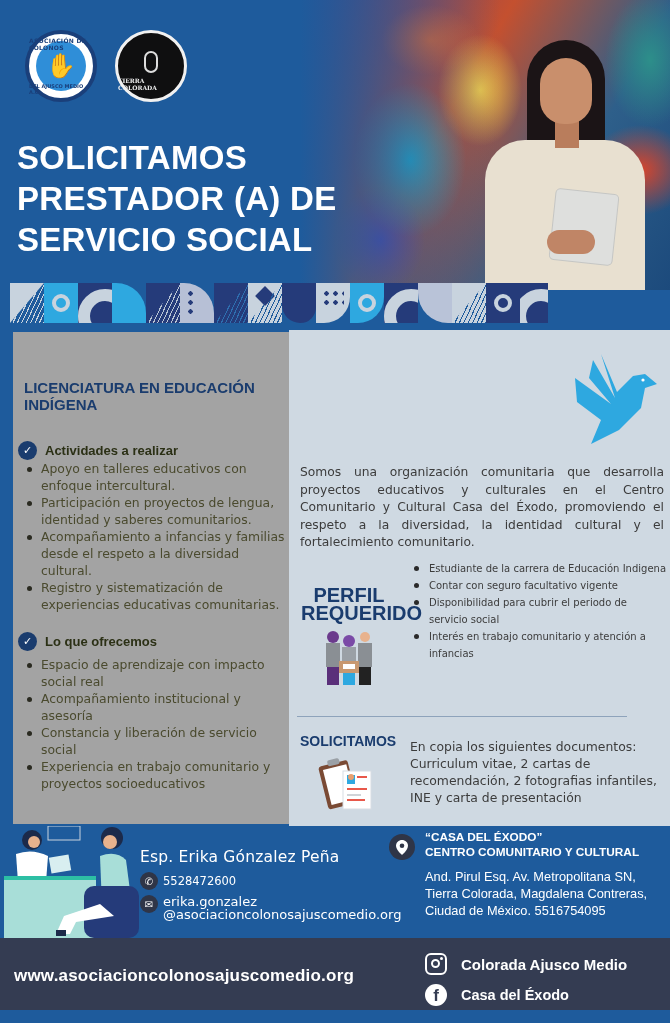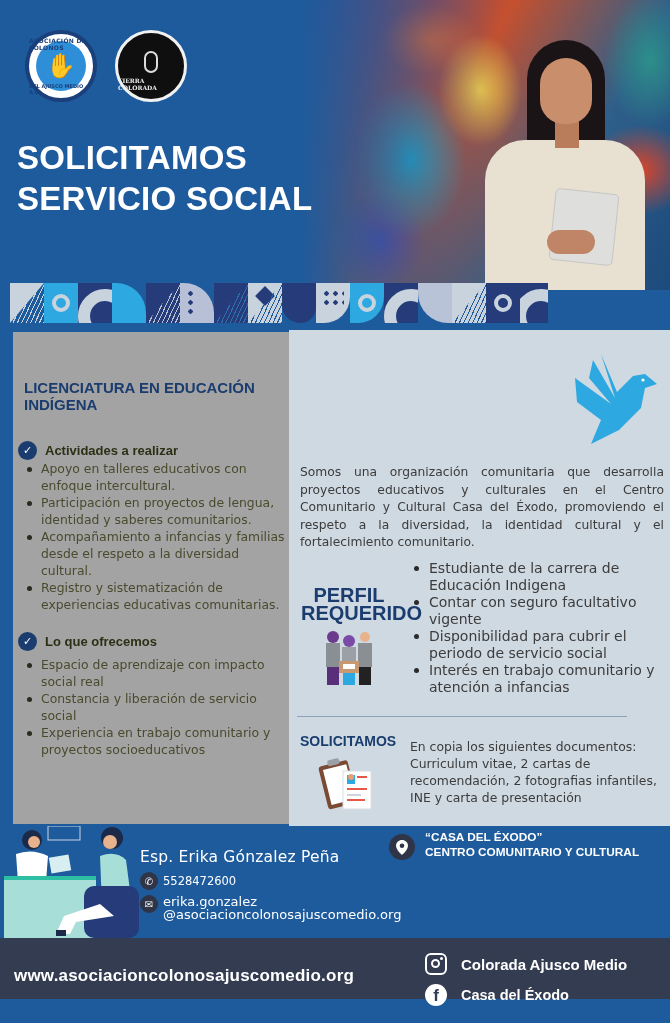--- a/index.html
+++ b/index.html
@@ -69,42 +69,42 @@
   ul.bullets li { position: relative; padding-left: 18px; color: #4a4a2e; font-size: 12.4px; line-height: 17px; font-family: "DejaVu Sans", sans-serif; }
   ul.bullets li::before { content: ""; position: absolute; left: 4px; top: 7px; width: 5px; height: 5px; border-radius: 50%; background: #2a2a20; }
 
   .org-title { position: absolute; left: 11px; top: 83px; color: #1a3c6e; font-family: "Liberation Sans", sans-serif; font-weight: 700; font-size: 15.5px; line-height: 18px; }
   .dove { position: absolute; left: 282px; top: 18px; width: 92px; height: 100px; }
   .org-desc { position: absolute; left: 11px; top: 134px; width: 364px; color: #3c3c3c; font-size: 12.3px; line-height: 17.5px; text-align: justify; }
 
   .perfil-title { position: absolute; left: 12px; top: 256px; width: 96px; color: #1a3c6e; text-align: center; font-family: "Liberation Sans", sans-serif; font-weight: 700; font-size: 20px; line-height: 18px; }
   .people { position: absolute; left: 30px; top: 299px; width: 60px; height: 56px; }
   ul.perfil-list { position: absolute; left: 118px; top: 230px; width: 260px; list-style: none; }
-  ul.perfil-list li { position: relative; padding-left: 22px; color: #3c3c3c; font-size: 14px; line-height: 17px; }
+  ul.perfil-list li { position: relative; padding-left: 22px; color: #3c3c3c; font-size: 10px; line-height: 17px; }
   ul.perfil-list li::before { content: ""; position: absolute; left: 7px; top: 6px; width: 5px; height: 5px; border-radius: 50%; background: #2a2a2a; }
 
   .divider { position: absolute; left: 8px; top: 386px; width: 330px; height: 1px; background: #8ea3bb; }
   .req-title { position: absolute; left: 11px; top: 403px; color: #1a3c6e; font-family: "Liberation Sans", sans-serif; font-weight: 700; font-size: 14px; }
   .clipboard { position: absolute; left: 28px; top: 427px; width: 58px; height: 56px; }
   .req-text { position: absolute; left: 121px; top: 408px; width: 260px; color: #3c3c3c; font-size: 12.4px; line-height: 17px; }
 
   
   .contact { position: absolute; left: 0; top: 826px; width: 670px; height: 112px; background: #1e5b9c; }
   .illus { position: absolute; left: 4px; top: 0; width: 135px; height: 112px; }
   .contact-name { position: absolute; left: 140px; top: 22px; color: #fff; font-size: 15.5px; letter-spacing: 0.2px; }
   .c-icon { position: absolute; width: 18px; height: 18px; border-radius: 50%; background: #2f3547; color: #fff; display: flex; align-items: center; justify-content: center; font-size: 10px; }
   .c-text { position: absolute; color: #fff; font-size: 11.5px; }
   .c-email { position: absolute; left: 163px; top: 69px; color: #fff; font-size: 13px; line-height: 13px; }
 
   .pin { position: absolute; left: 389px; top: 8px; width: 26px; height: 26px; border-radius: 50%; background: #2f3547; display: flex; align-items: center; justify-content: center; }
   .center-title { position: absolute; left: 425px; top: 4px; color: #fff; font-family: "Liberation Sans", sans-serif; font-weight: 700; font-size: 11.8px; line-height: 15px; }
   .center-addr { position: absolute; left: 425px; top: 42px; width: 245px; color: #fff; font-family: "Liberation Sans", sans-serif; font-size: 12.8px; line-height: 17px; }
 
   
-  .footer { position: absolute; left: 0; top: 938px; width: 670px; height: 61px; background: #343c52; }
+  .footer { position: absolute; left: 0; top: 938px; width: 670px; height: 72px; background: #343c52; }
   .website { position: absolute; left: 14px; top: 28px; color: #fff; font-family: "Liberation Sans", sans-serif; font-weight: 700; font-size: 17px; letter-spacing: 0.2px; }
   .social-row { position: absolute; left: 425px; display: flex; align-items: center; gap: 14px; }
   .social-label { color: #fff; font-family: "Liberation Sans", sans-serif; font-weight: 700; font-size: 15px; }
   .ig-icon { width: 22px; height: 22px; border: 2.2px solid #fff; border-radius: 6px; position: relative; }
   .ig-icon::before { content: ""; position: absolute; left: 4px; top: 4px; width: 9px; height: 9px; border: 2px solid #fff; border-radius: 50%; box-sizing: border-box; }
   .ig-icon::after { content: ""; position: absolute; right: 2px; top: 2px; width: 3px; height: 3px; background: #fff; border-radius: 50%; }
   .fb-icon { width: 22px; height: 22px; border-radius: 50%; background: #fff; color: #343c52; font-family: "Liberation Sans", sans-serif; font-weight: 700; font-size: 17px; display: flex; align-items: flex-end; justify-content: center; overflow: hidden; line-height: 20px; }
 </style>
 </head>
 <body>
@@ -126,20 +126,21 @@
     <div class="inner">✋</div>
     <span class="ring-bottom">DEL AJUSCO MEDIO A.C.</span>
   </div>
   <div class="logo logo-radio">
     <div class="mic"></div>
     <span class="radio-label">TIERRA COLORADA</span>
   </div>
 
   <h1 class="hero-title">
     <div>SOLICITAMOS</div>
+    <div>PRESTADOR (A) DE</div>
     <div>SERVICIO SOCIAL</div>
   </h1>
 
   <div class="pattern">
     <div class="tile c-light">
         <div class="stripes" style="background:repeating-linear-gradient(115deg,#1e5b9c 0 3px,#c8d3de 3px 4px)"></div>
       </div>
     <div class="tile c-sky">
         <div class="ring"></div>
       </div>
@@ -196,20 +197,21 @@
     <li>Acompañamiento a infancias y familias desde el respeto a la diversidad cultural.</li>
     <li>Registro y sistematización de experiencias educativas comunitarias.</li>
   </ul>
 
   <div class="sec-head" style="top:300px">
     <span class="check">✓</span>
     <span class="sec-label">Lo que ofrecemos</span>
   </div>
   <ul class="bullets" style="top:324px">
     <li>Espacio de aprendizaje con impacto social real</li>
+    <li>Acompañamiento institucional y asesoría</li>
     <li>Constancia y liberación de servicio social</li>
     <li>Experiencia en trabajo comunitario y proyectos socioeducativos</li>
   </ul>
 </section>
 
 <section class="right-panel">
   <svg class="dove" viewBox="0 0 92 100">
     <path d="M30 6 L44 50 L22 12 L18 30 L40 56 L4 30 L6 54 L30 72 L20 96 L48 82 L70 60 L74 40 L86 36 L74 26 L62 28 L46 44 Z" fill="#2ea8e0"></path>
     <circle cx="72" cy="32" r="1.6" fill="#fff"></circle>
   </svg>
@@ -281,20 +283,21 @@
   <span class="pin">
     <svg width="12" height="15" viewBox="0 0 12 15">
         <path d="M6 0 C2.7 0 0 2.6 0 5.8 C0 10 6 15 6 15 C6 15 12 10 12 5.8 C12 2.6 9.3 0 6 0 Z" fill="#fff"></path>
         <circle cx="6" cy="5.8" r="2.3" fill="#2f3547"></circle>
       </svg>
   </span>
   <div class="center-title">
     <div>“CASA DEL ÉXODO”</div>
     <div>CENTRO COMUNITARIO Y CULTURAL</div>
   </div>
+  <p class="center-addr">And. Pirul Esq. Av. Metropolitana SN, Tierra Colorada, Magdalena Contreras, Ciudad de México. 5516754095</p>
 </section>
 
 <footer class="footer">
   <a class="website">www.asociacioncolonosajuscomedio.org</a>
   <div class="social-row" style="top:15px">
     <span class="ig-icon"></span>
     <span class="social-label">Colorada Ajusco Medio</span>
   </div>
   <div class="social-row" style="top:46px">
     <span class="fb-icon">f</span>

